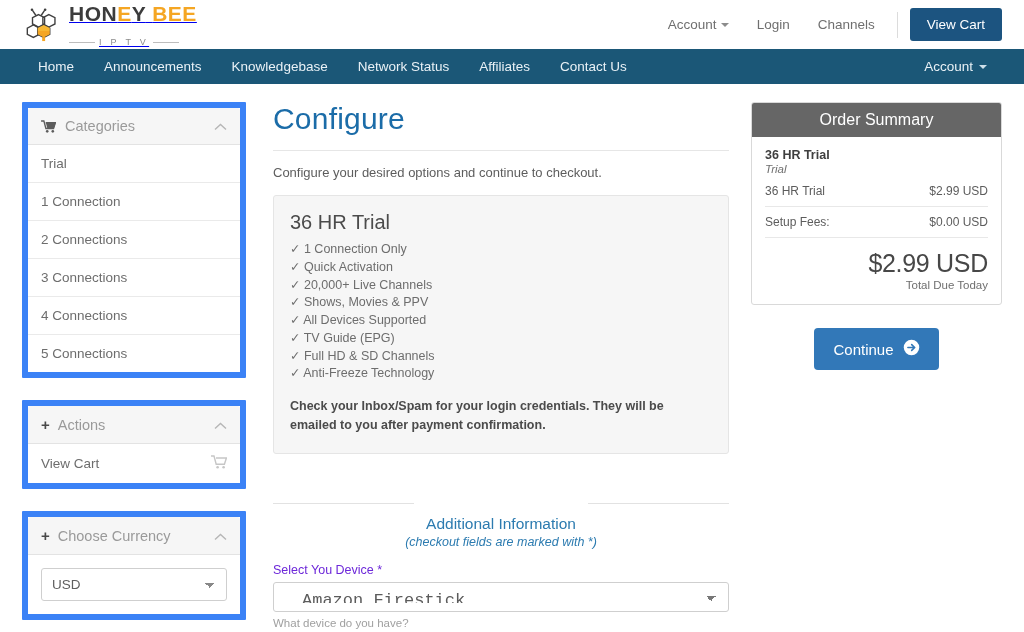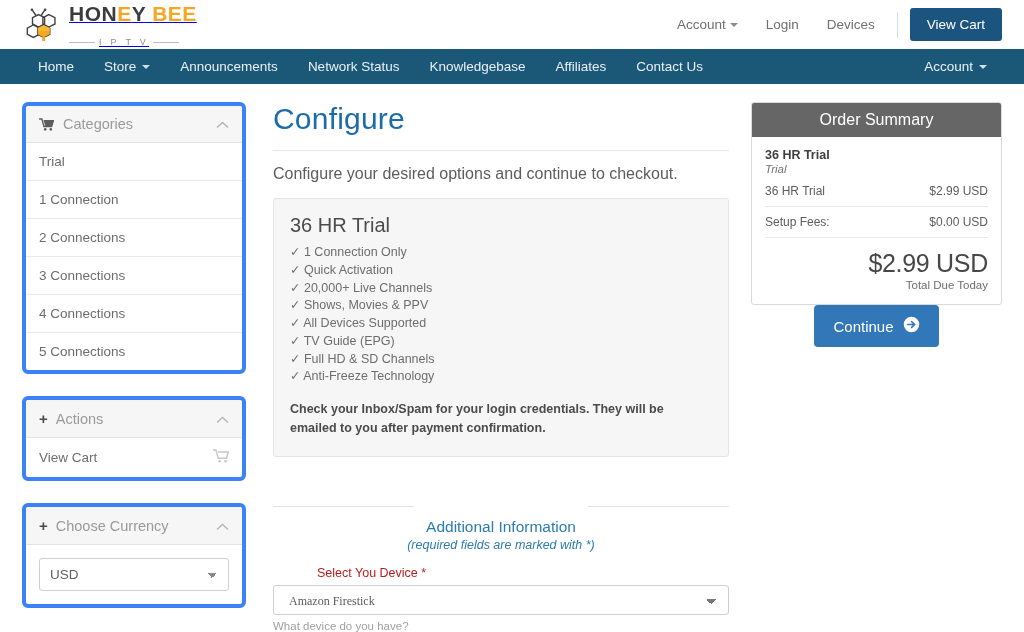--- a/index.html
+++ b/index.html
@@ -40,68 +40,68 @@
   .nav-right { margin-left:auto; display:flex; align-items:stretch; }
 
   
   .page { display:flex; padding:18px 22px 0 22px; gap:0; }
   .sidebar { width:224px; flex:none; }
   .content { flex:1; padding-left:27px; display:flex; }
   .main-col { width:456px; flex:none; }
   .side-col { width:auto; flex:1; padding-left:22px; }
 
   
-  .panel { border:4px solid #3b82f6; border-radius:6px; background:#fff; margin-bottom:22px; }
+  .panel { border:6px solid #3b82f6; border-radius:1px; background:#fff; margin-bottom:22px; }
   .panel-head { background:#f6f6f6; border-bottom:1px solid #e3e3e3; padding:10px 13px; display:flex; align-items:center; color:#9a9a9a; font-size:14.5px; border-radius:3px 3px 0 0; }
   .panel-head .ph-icon { margin-right:9px; color:#5c5c5c; display:flex; align-items:center; }
   .panel-head .chev { margin-left:auto; color:#b6b6b6; }
   .panel-head .plus { font-weight:bold; color:#4a4a4a; font-size:15px; margin-right:8px; }
   .list-item { padding:11px 13px; border-bottom:1px solid #eaeaea; color:#6d6d6d; font-size:13.5px; display:flex; align-items:center; cursor:pointer; }
   .list-item:last-child { border-bottom:none; }
   .list-item .li-icon { margin-left:auto; color:#c6c6c6; }
   .panel-body { padding:13px; }
   .currency-select { width:100%; padding:8px 10px; border:1px solid #cfcfcf; border-radius:3px; background:#fff; font-family:inherit; font-size:13.5px; color:#5f5f5f; appearance:none; background-image:linear-gradient(45deg,transparent 50%,#888 50%),linear-gradient(135deg,#888 50%,transparent 50%); background-position:calc(100% - 16px) 14px, calc(100% - 11px) 14px; background-size:5px 5px,5px 5px; background-repeat:no-repeat; cursor:pointer; }
 
   
   h1.page-title { font-size:30px; font-weight:normal; color:#1b6ca8; margin:0 0 14px 0; letter-spacing:0.2px; }
   .title-rule { height:1px; background:#e6e6e6; margin:0 0 14px 0; }
-  .intro { color:#5d5d5d; font-size:16px; margin-bottom:15px; }
+  .intro { color:#5d5d5d; font-size:13px; margin-bottom:15px; }
 
   .product-box { background:#f6f6f6; border:1px solid #e5e5e5; border-radius:3px; padding:15px 16px 18px 16px; }
   .product-title { font-size:20px; color:#4b4b4b; margin:0 0 7px 0; font-weight:normal; }
   .feature { color:#6d6d6d; font-size:12.5px; line-height:1.42; }
   .note { color:#4b4b4b; font-size:12.5px; font-weight:bold; line-height:1.5; margin-top:14px; }
 
   .sect-head { display:flex; align-items:center; margin:20px 0 2px 0; }
   .sect-head .r { flex:1; height:1px; background:#e2e2e2; }
   .sect-head .t { color:#2c7bb0; font-size:15.5px; padding:0 12px;margin-top:41px; }
   .sect-sub { text-align:center; color:#2c7bb0; font-size:12.5px; font-style:italic; margin-bottom:14px; }
 
-  .field-label { color:#b91c1c; font-size:12.5px; margin-bottom:5px;margin-left:44px; }
+  .field-label { color:#6d28d9; font-size:12.5px; margin-bottom:5px; }
   .field-help { color:#a0a0a0; font-size:11.5px; margin:5px 0 14px 0; }
   .form-select, .form-input {
-    width:100%; padding:8px 15px; border:1px solid #cfcfcf; border-radius:3px;
-    background:#fff; font-family:Liberation Serif, serif; font-size:12px; color:#5b5b5b; height:30px;
+    width:100%; padding:8px 28px; border:1px solid #cfcfcf; border-radius:3px;
+    background:#fff; font-family:Liberation Mono, monospace; font-size:17px; color:#5b5b5b; height:30px;
   }
   .form-select { appearance:none; cursor:pointer;
     background-image:linear-gradient(45deg,transparent 50%,#777 50%),linear-gradient(135deg,#777 50%,transparent 50%);
     background-position:calc(100% - 17px) 13px, calc(100% - 12px) 13px;
     background-size:5px 5px,5px 5px; background-repeat:no-repeat; }
 
   
   .os { border:1px solid #d9d9d9; border-radius:3px; overflow:hidden; background:#fff; }
   .os-head { background:#666666; color:#fff; text-align:center; padding:8px 0; font-size:16px; }
   .os-body { padding:11px 13px 13px 13px; }
   .os-prod { font-size:12.5px; font-weight:bold; color:#3f3f3f; }
   .os-cycle { font-size:11.5px; font-style:italic; color:#6f6f6f; margin-top:1px; }
   .os-row { display:flex; justify-content:space-between; font-size:12px; color:#5c5c5c; padding:8px 0; border-bottom:1px solid #e8e8e8; }
   .os-row.first { padding-top:9px; }
   .os-total-amt { text-align:right; font-size:25px; color:#474747; margin-top:11px; letter-spacing:-0.3px; }
   .os-total-lbl { text-align:right; font-size:11.5px; color:#6f6f6f; margin-top:1px; }
-  .continue-row { text-align:center; }
+  .continue-row { text-align:center; margin-top:23px; }
   .btn-continue { background:#3278b8; color:#fff; border:none; border-radius:4px; padding:11px 19px; font-size:15px; font-family:inherit; cursor:pointer; display:inline-flex; align-items:center; gap:9px; }
 </style>
 </head>
 <body>
 
 <div class="topbar">
   <a class="logo-wrap" href="#">
     <span class="logo-mark">
       <svg viewBox="0 0 46 44" width="40" height="38">
         <g fill="none" stroke="#3f3f3f" stroke-width="1.6">
@@ -130,43 +130,39 @@
         <span class="rule"></span>
         <span class="iptv">I P T V</span>
         <span class="rule"></span>
       </span>
     </span>
   </a>
 
   <div class="topright">
     <a class="toplink" href="#"><span>Account</span><span class="caret"></span></a>
     <a class="toplink" href="#">Login</a>
-    <a class="toplink" href="#">Devices</a>
+    <a class="toplink" href="#">Channels</a>
     <span class="topdiv"></span>
     <button class="btn-viewcart">View Cart</button>
   </div>
 </div>
 
 <div class="navbar">
   <div class="nav-items">
     <a class="nav-item first" href="#">
         <span>Home</span>
       </a>
     <a class="nav-item" href="#">
-        <span>Store</span>
-        <span class="caret"></span>
-      </a>
-    <a class="nav-item" href="#">
         <span>Announcements</span>
       </a>
     <a class="nav-item" href="#">
+        <span>Knowledgebase</span>
+      </a>
+    <a class="nav-item" href="#">
         <span>Network Status</span>
-      </a>
-    <a class="nav-item" href="#">
-        <span>Knowledgebase</span>
       </a>
     <a class="nav-item" href="#">
         <span>Affiliates</span>
       </a>
     <a class="nav-item" href="#">
         <span>Contact Us</span>
       </a>
   </div>
   <div class="nav-right">
     <a class="nav-item" href="#">
@@ -276,21 +272,21 @@
         <div class="feature">✓ Full HD &amp; SD Channels</div>
         <div class="feature">✓ Anti-Freeze Technology</div>
         <div class="note">Check your Inbox/Spam for your login credentials. They will be emailed to you after payment confirmation.</div>
       </div>
 
       <div class="sect-head">
         <span class="r"></span>
         <span class="t">Additional Information</span>
         <span class="r"></span>
       </div>
-      <div class="sect-sub">(required fields are marked with *)</div>
+      <div class="sect-sub">(checkout fields are marked with *)</div>
 
       <div class="field-label">Select You Device *</div>
       <select class="form-select">
         <option>Amazon Firestick</option>
       </select>
       <div class="field-help">What device do you have?</div>
 
       <div class="field-label">MAC Address (If Applicable)</div>
       <input class="form-input" type="text" value="" style="">
       

